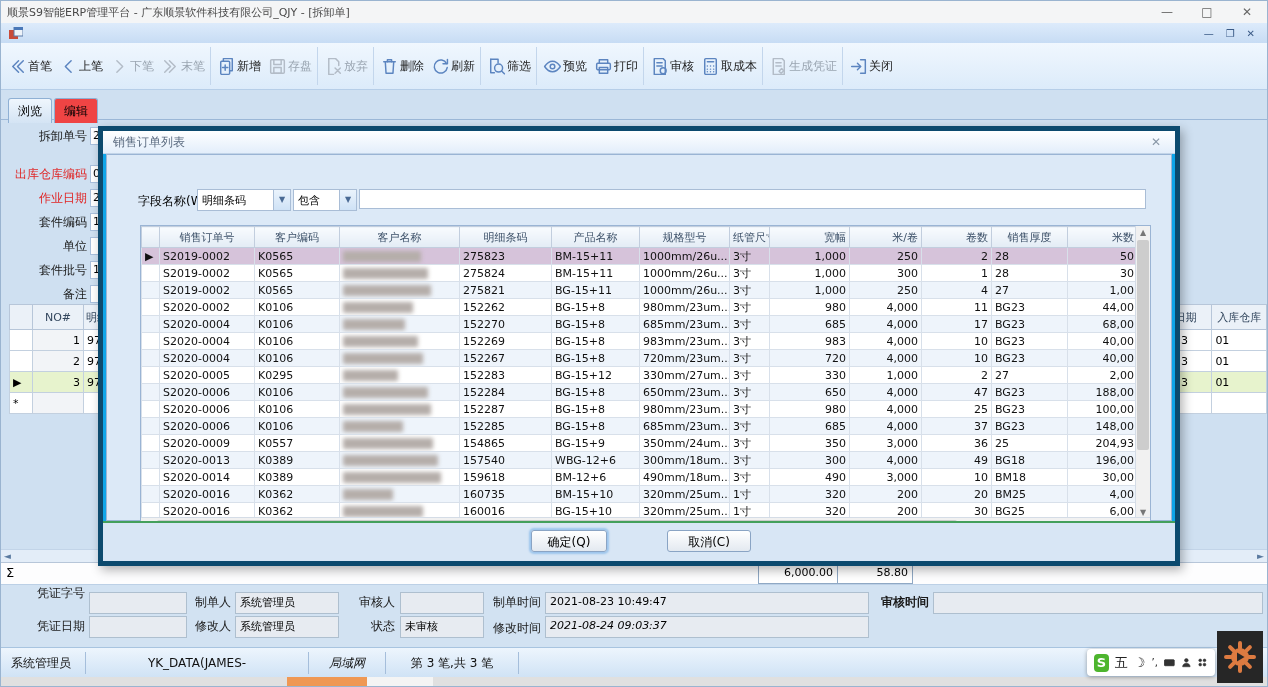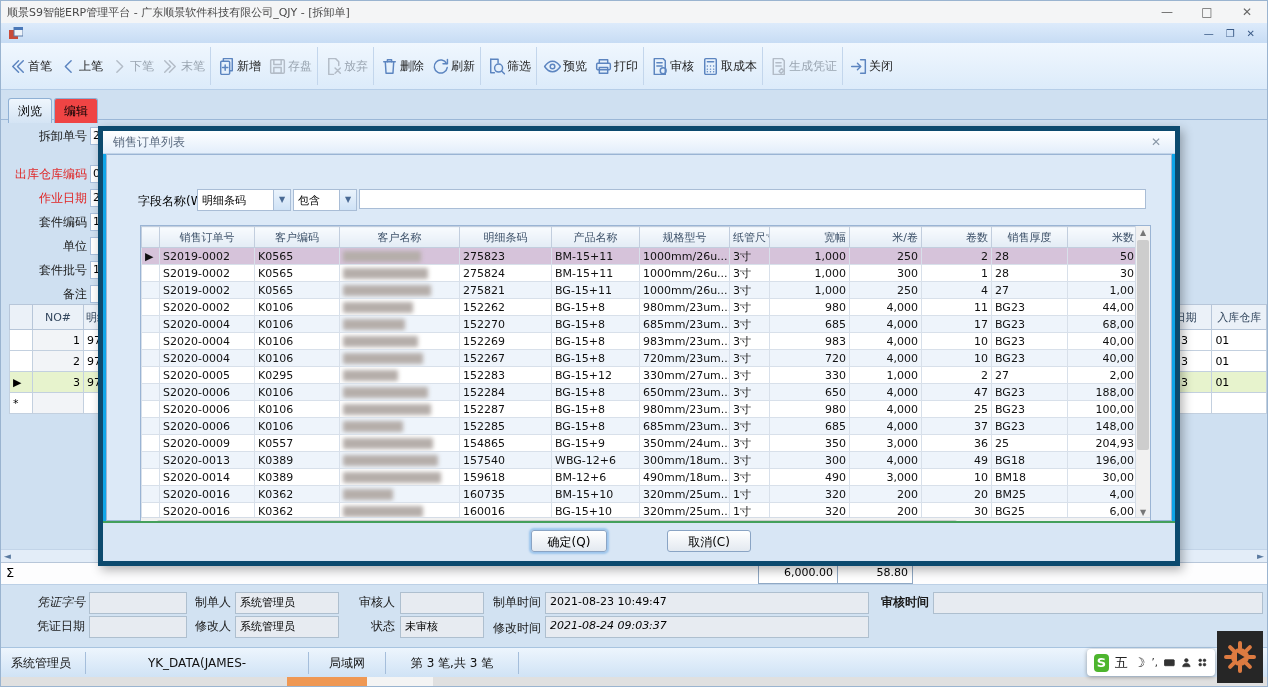--- a/index.html
+++ b/index.html
@@ -367,21 +367,21 @@
     <span class="rarr">►</span>
   </div>
 
   <div class="sumrow">
     <span class="sigma">Σ</span>
     <span class="sumbox" style="left:757px; width:74px;">6,000.00</span>
     <span class="sumbox" style="left:836px; width:70px;">58.80</span>
   </div>
 
   <div class="footform" id="footform">
-      <div class="ff-label" style="left: 22px; width: 62px; top: 9px; font-style: italic;">凭证字号</div>
+      <div class="ff-label" style="left: 22px; width: 62px; top: 0;">凭证字号</div>
       <div class="ff-box" style="left: 88px; width: 92px; top: 7px;"></div>
       <div class="ff-label" style="left: 186px; width: 44px; top: 9px;">制单人</div>
       <div class="ff-box" style="left: 234px; width: 98px; top: 7px;">系统管理员</div>
       <div class="ff-label" style="left: 350px; width: 44px; top: 9px;">审核人</div>
       <div class="ff-box" style="left: 399px; width: 78px; top: 7px;"></div>
       <div class="ff-label" style="left: 484px; width: 56px; top: 9px;">制单时间</div>
       <div class="ff-box" style="left: 544px; width: 318px; top: 7px;">2021-08-23 10:49:47</div>
       <div class="ff-label" style="left: 876px; width: 52px; top: 9px; font-weight: bold;">审核时间</div>
       <div class="ff-box" style="left: 932px; width: 324px; top: 7px;"></div>
       <div class="ff-label" style="left: 22px; width: 62px; top: 33px;">凭证日期</div>
@@ -390,21 +390,21 @@
       <div class="ff-box" style="left: 234px; width: 98px; top: 31px;">系统管理员</div>
       <div class="ff-label" style="left: 350px; width: 44px; top: 33px;">状态</div>
       <div class="ff-box" style="left: 399px; width: 78px; top: 31px;">未审核</div>
       <div class="ff-label" style="left: 484px; width: 56px; top: 35px;">修改时间</div>
       <div class="ff-box" style="left: 544px; width: 318px; top: 31px; font-style: italic;">2021-08-24 09:03:37</div>
     </div>
 
   <div class="statusbar" id="statusbar">
       <div class="seg" style="width: 74px; text-align: left; padding-left: 10px;">系统管理员</div>
       <div class="seg" style="width: 222px;">YK_DATA(JAMES-PC\SQL2012:YK_DATA)</div>
-      <div class="seg" style="width: 76px;">局域网</div>
+      <div class="seg" style="width: 76px; font-style: italic;">局域网</div>
       <div class="seg" style="width: 132px;">第 3 笔,共 3 笔</div>
     </div>
 
   <div class="taskbar">
     <span class="tb-orange"></span>
     <span class="tb-white"></span>
   </div>
 
   <div class="modal">
     <div class="modal-title">

